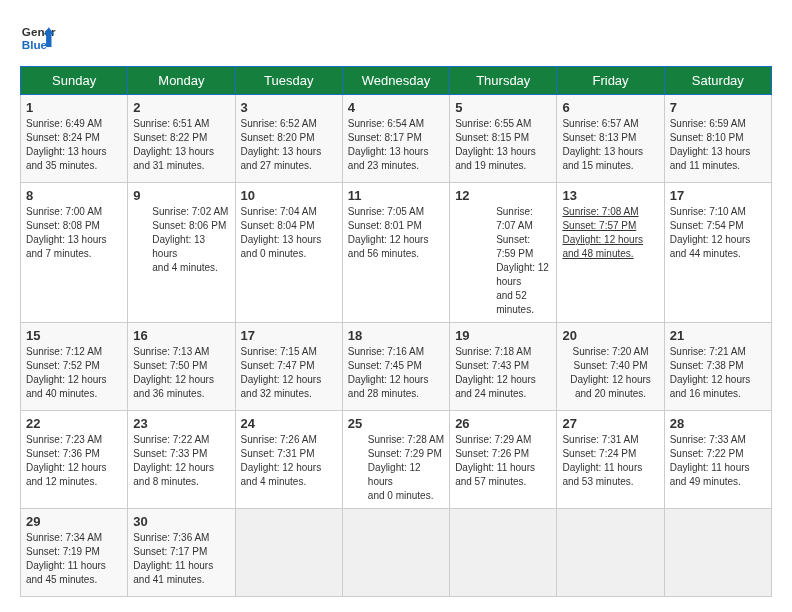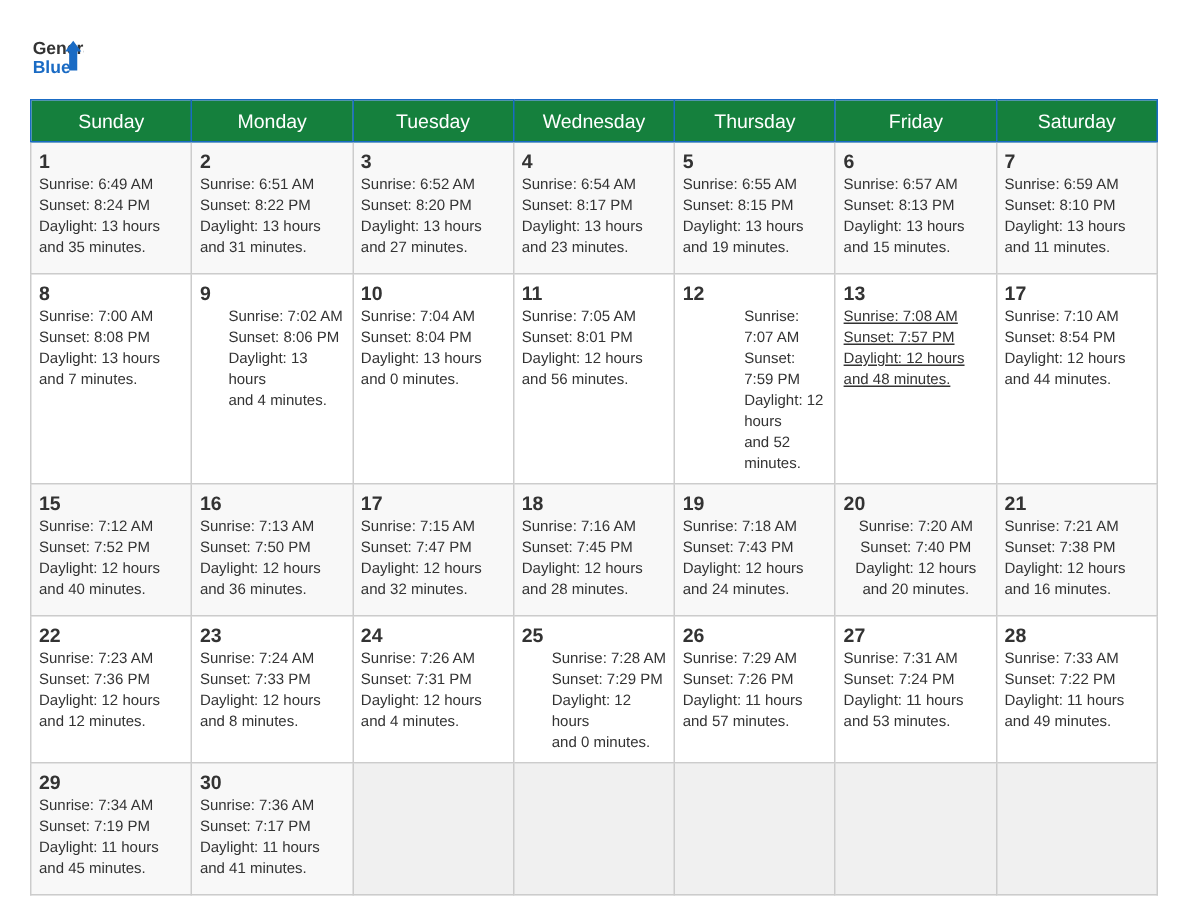--- a/index.html
+++ b/index.html
@@ -201,21 +201,21 @@
         <td>
           <span class="day-number">13</span>
           <div class="day-info" style="white-space: pre-line; text-decoration: underline;">Sunrise: 7:08 AM
 Sunset: 7:57 PM
 Daylight: 12 hours
 and 48 minutes.</div>
         </td>
         <td>
           <span class="day-number">17</span>
           <div class="day-info" style="white-space: pre-line;">Sunrise: 7:10 AM
-Sunset: 8:54 PM
+Sunset: 7:54 PM
 Daylight: 12 hours
 and 44 minutes.</div>
         </td>
       </tr>
       <tr>
         <td>
           <span class="day-number">15</span>
           <div class="day-info" style="white-space: pre-line;">Sunrise: 7:12 AM
 Sunset: 7:52 PM
 Daylight: 12 hours
@@ -267,21 +267,21 @@
       <tr>
         <td>
           <span class="day-number">22</span>
           <div class="day-info" style="white-space: pre-line;">Sunrise: 7:23 AM
 Sunset: 7:36 PM
 Daylight: 12 hours
 and 12 minutes.</div>
         </td>
         <td>
           <span class="day-number">23</span>
-          <div class="day-info" style="white-space: pre-line;">Sunrise: 7:24 AM
+          <div class="day-info" style="white-space: pre-line;">Sunrise: 7:22 AM
 Sunset: 7:33 PM
 Daylight: 12 hours
 and 8 minutes.</div>
         </td>
         <td>
           <span class="day-number">24</span>
           <div class="day-info" style="white-space: pre-line;">Sunrise: 7:26 AM
 Sunset: 7:31 PM
 Daylight: 12 hours
 and 4 minutes.</div>

